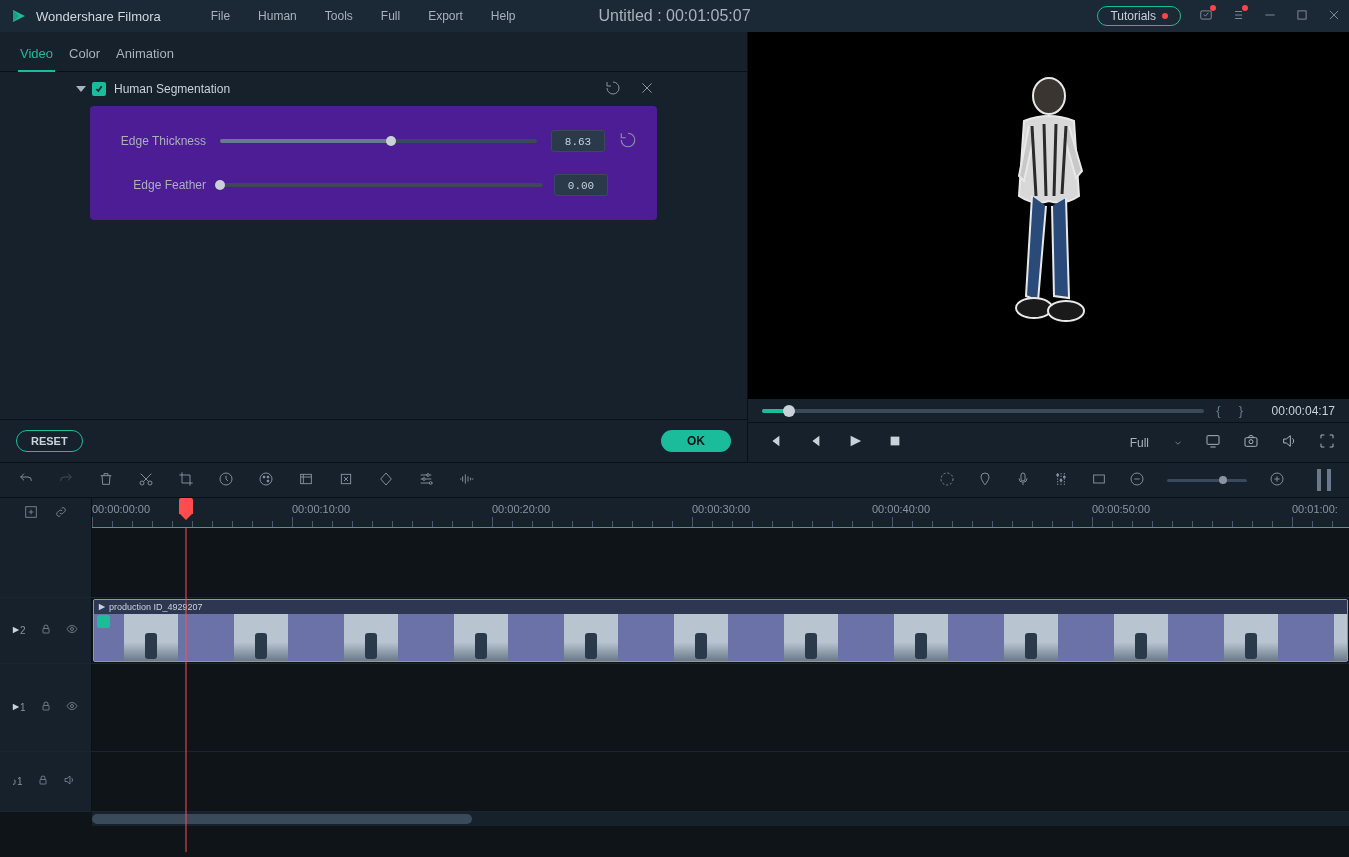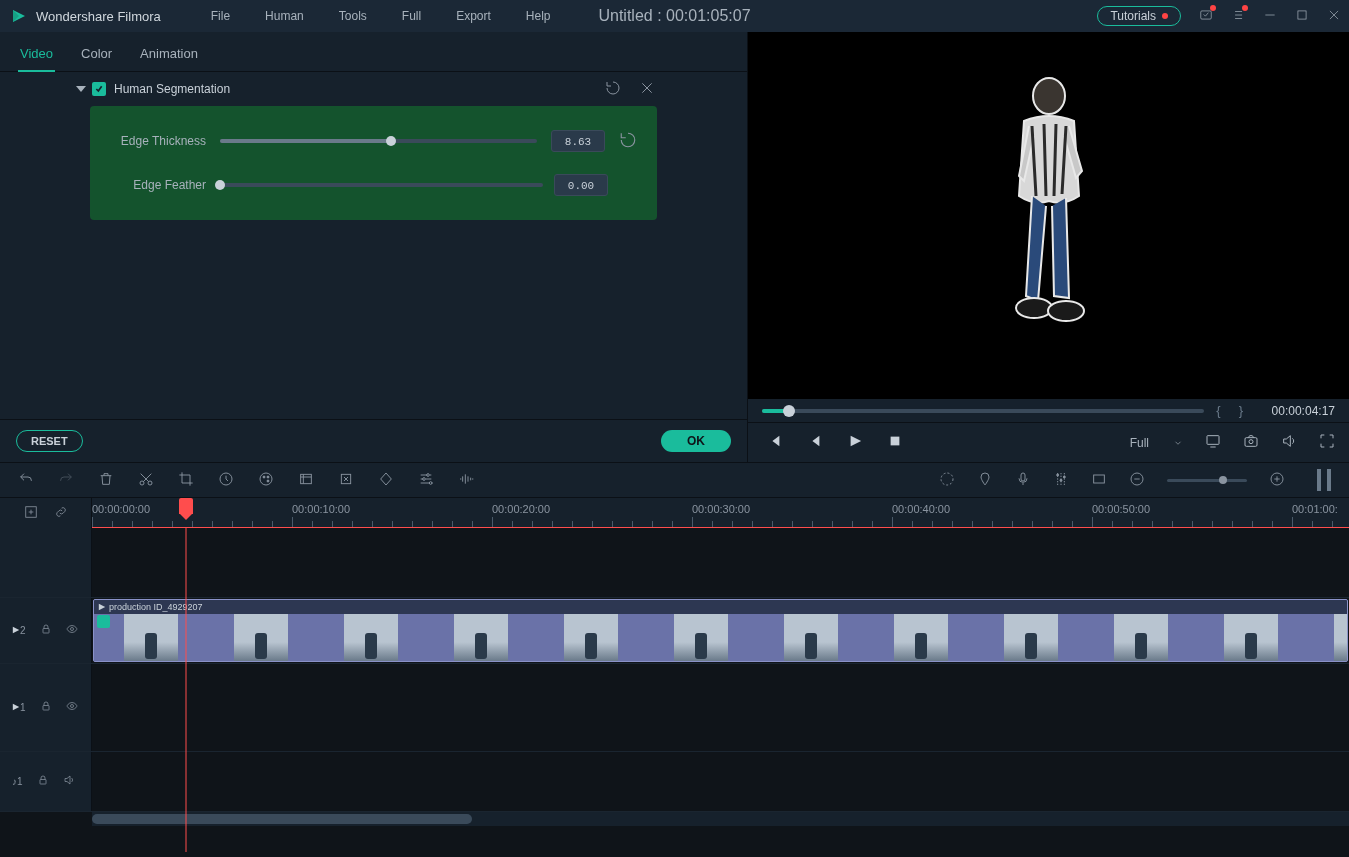--- a/index.html
+++ b/index.html
@@ -3,49 +3,49 @@
 <meta charset="utf-8">
 <style>
 * { margin:0; padding:0; box-sizing:border-box; font-family:"Segoe UI",Arial,sans-serif; user-select:none; }
 body { width:1349px; height:857px; background:#0f1419; color:#b8c2cc; font-size:12px; overflow:hidden; position:relative; }
 
 
 .titlebar { height:32px; background:#1b2836; display:flex; align-items:center; padding:0 10px; position:relative; }
 .logo-area { display:flex; align-items:center; gap:8px; }
 .logo-icon { width:18px; height:18px; }
 .app-name { color:#d0d7dd; font-size:13px; margin-right:40px; }
-.menu-items { display:flex; gap:15px; }
+.menu-items { display:flex; gap:8px; }
 .menu-item { padding:4px 10px; color:#a8b2bc; font-size:12px; cursor:pointer; }
 .title-center { position:absolute; left:50%; transform:translateX(-50%); color:#a8b2bc; font-size:16px; }
 .titlebar-right { position:absolute; right:8px; display:flex; align-items:center; gap:18px; }
 .tutorials-btn { border:1px solid #1abc9c; border-radius:11px; padding:2px 12px; color:#c9d1d9; font-size:12px; display:flex; align-items:center; gap:6px; }
 .red-dot { width:6px; height:6px; background:#ff4444; border-radius:50%; }
 .win-icon { width:14px; height:14px; stroke:#a8b2bc; fill:none; stroke-width:1.2; }
 
 
 .main-top { display:flex; height:430px; }
 .panel-left { width:748px; background:#16212c; border-right:1px solid #0b1016; display:flex; flex-direction:column; }
 .panel-right { flex:1; background:#000; display:flex; flex-direction:column; }
 
 
-.tabs { display:flex; padding:8px 18px 0; gap:24px; border-bottom:1px solid #0b1016; }
+.tabs { display:flex; padding:8px 18px 0; gap:12px; border-bottom:1px solid #0b1016; }
 .tab { padding:6px 2px 10px; color:#a8b2bc; font-size:13px; position:relative; }
 .tab.active { color:#1abc9c; }
 .tab.active::after { content:""; position:absolute; bottom:-1px; left:0; right:0; height:2px; background:#1abc9c; }
 
 
 .effect-header { display:flex; align-items:center; padding:10px 20px 10px 72px; gap:8px; position:relative; }
 .collapse-caret { position:absolute; left:76px; width:0; height:0; border-left:5px solid transparent; border-right:5px solid transparent; border-top:6px solid #a8b2bc; }
 .checkbox { width:14px; height:14px; background:#1abc9c; border-radius:2px; display:flex; align-items:center; justify-content:center; margin-left:20px; }
 .check-mark { width:8px; height:8px; stroke:#16212c; stroke-width:2.5; fill:none; }
 .effect-name { color:#c9d1d9; font-size:12px; }
 .effect-header-icons { position:absolute; right:92px; display:flex; gap:18px; }
 .hdr-icon { width:16px; height:16px; stroke:#8a94a0; fill:none; stroke-width:1.5; }
 
-.effect-body { margin:0 90px 0 90px; background:#14532d; border-radius:4px; padding:24px 20px; }
+.effect-body { margin:0 90px 0 90px; background:#4c1d95; border-radius:4px; padding:24px 20px; }
 .slider-row { display:flex; align-items:center; gap:14px; margin-bottom:22px; }
 .slider-row:last-child { margin-bottom:0;gap:11px; }
 .slider-label { width:96px; text-align:right; color:#a8b2bc; font-size:12px; }
 .slider { flex:1; height:4px; background:#3a4a5a; border-radius:2px; position:relative; }
 .slider-fill { position:absolute; left:0; top:0; height:100%; background:#6a7a8a; border-radius:2px; }
 .slider-thumb { position:absolute; top:50%; width:10px; height:10px; background:#c9d1d9; border-radius:50%; transform:translate(-50%,-50%); }
 .slider-value { width:54px; height:22px; background:#2a3a4a; border:1px solid #3a4a5a; border-radius:3px; text-align:center; line-height:22px; color:#c9d1d9; font-size:11px;font-family:Liberation Mono, monospace; }
 .reset-icon { width:18px; height:18px; stroke:#8a94a0; fill:none; stroke-width:1.5; }
 
 .panel-bottom { margin-top:auto; display:flex; justify-content:space-between; align-items:center; padding:10px 16px; border-top:1px solid #0b1016; }
@@ -428,21 +428,21 @@
       <div class="ruler-tick major" style="left: 600px;"></div>
       <div class="ruler-tick" style="left: 620px;"></div>
       <div class="ruler-tick" style="left: 640px;"></div>
       <div class="ruler-tick" style="left: 660px;"></div>
       <div class="ruler-tick" style="left: 680px;"></div>
       <div class="ruler-tick" style="left: 700px;"></div>
       <div class="ruler-tick" style="left: 720px;"></div>
       <div class="ruler-tick" style="left: 740px;"></div>
       <div class="ruler-tick" style="left: 760px;"></div>
       <div class="ruler-tick" style="left: 780px;"></div>
-      <div class="ruler-label" style="left: 800px;">00:00:40:00</div>
+      <div class="ruler-label" style="left: 780px;">00:00:40:00</div>
       <div class="ruler-tick major" style="left: 800px;"></div>
       <div class="ruler-tick" style="left: 820px;"></div>
       <div class="ruler-tick" style="left: 840px;"></div>
       <div class="ruler-tick" style="left: 860px;"></div>
       <div class="ruler-tick" style="left: 880px;"></div>
       <div class="ruler-tick" style="left: 900px;"></div>
       <div class="ruler-tick" style="left: 920px;"></div>
       <div class="ruler-tick" style="left: 940px;"></div>
       <div class="ruler-tick" style="left: 960px;"></div>
       <div class="ruler-tick" style="left: 980px;"></div>

